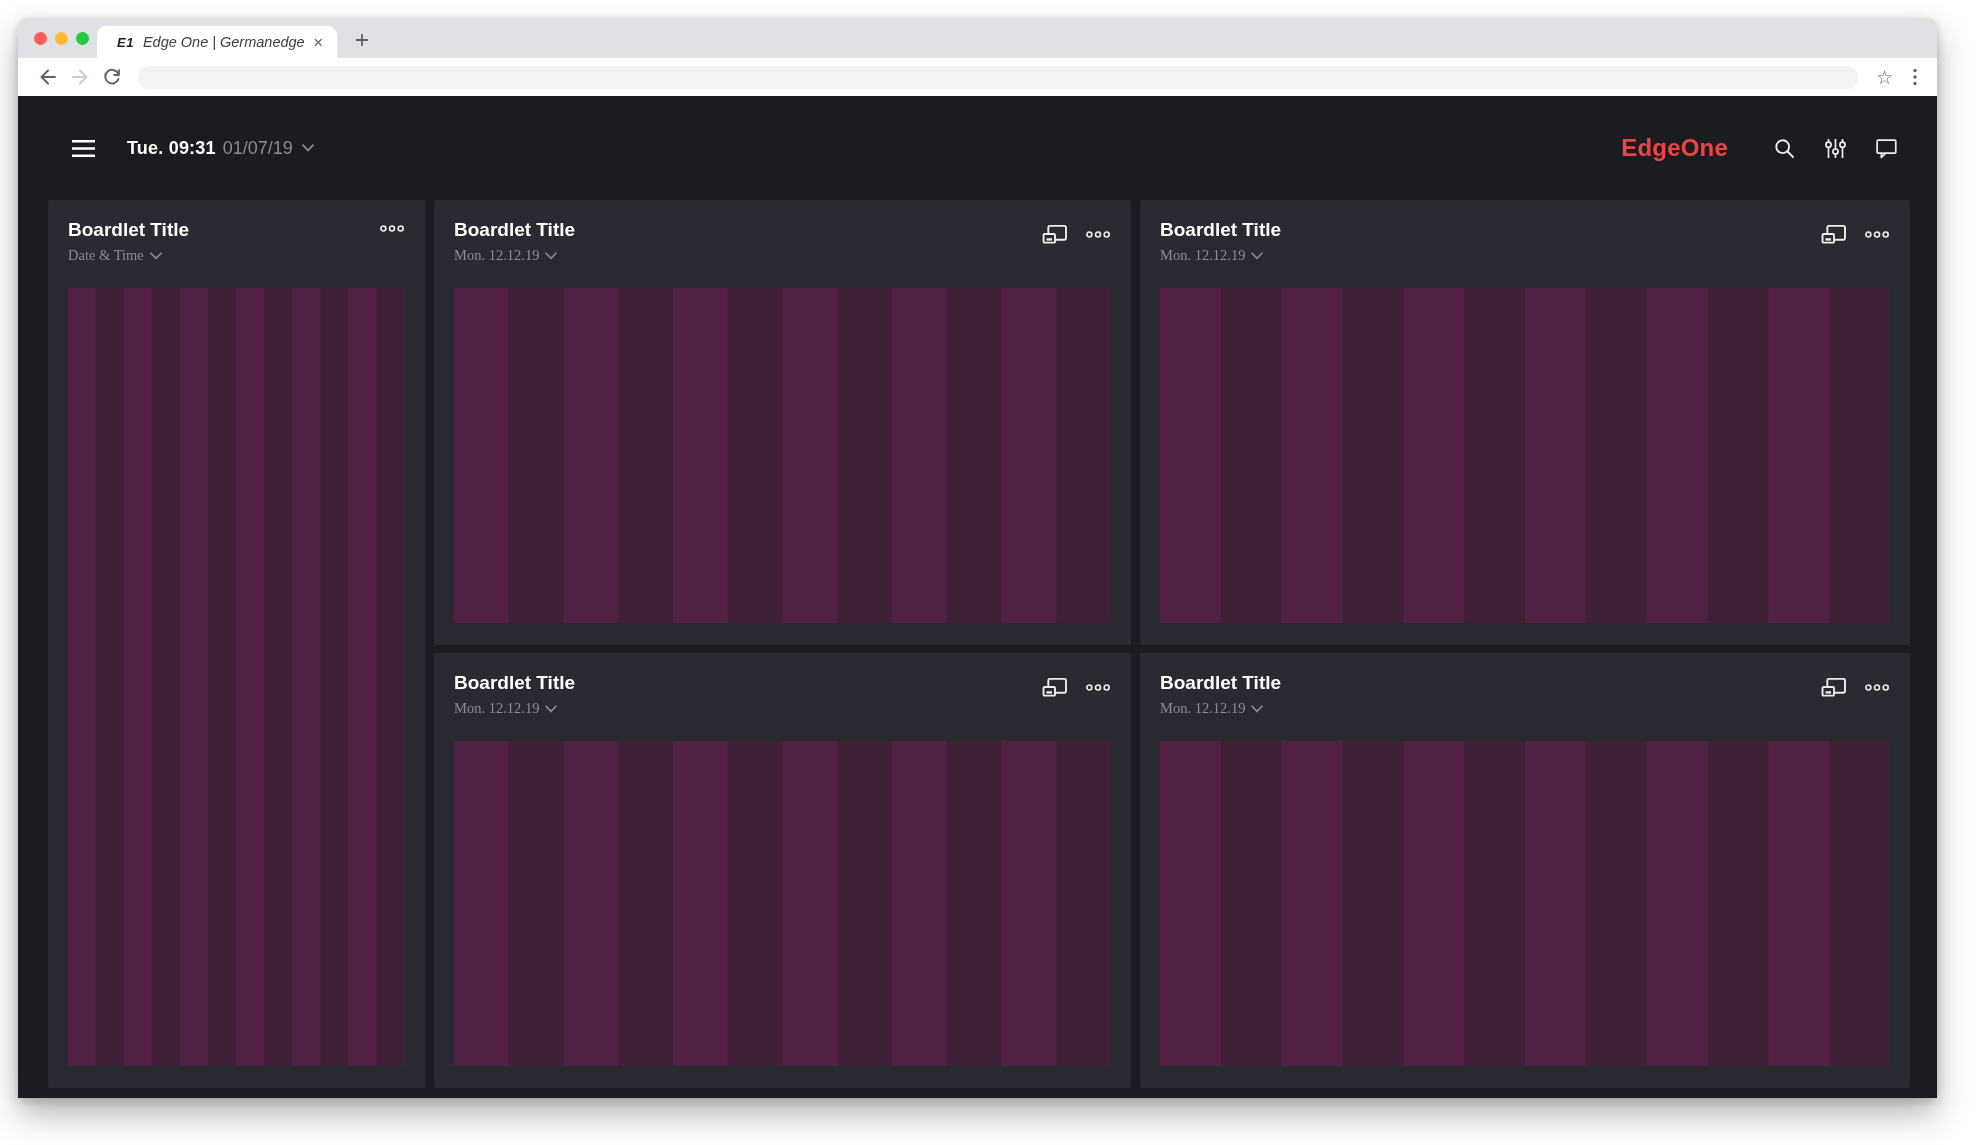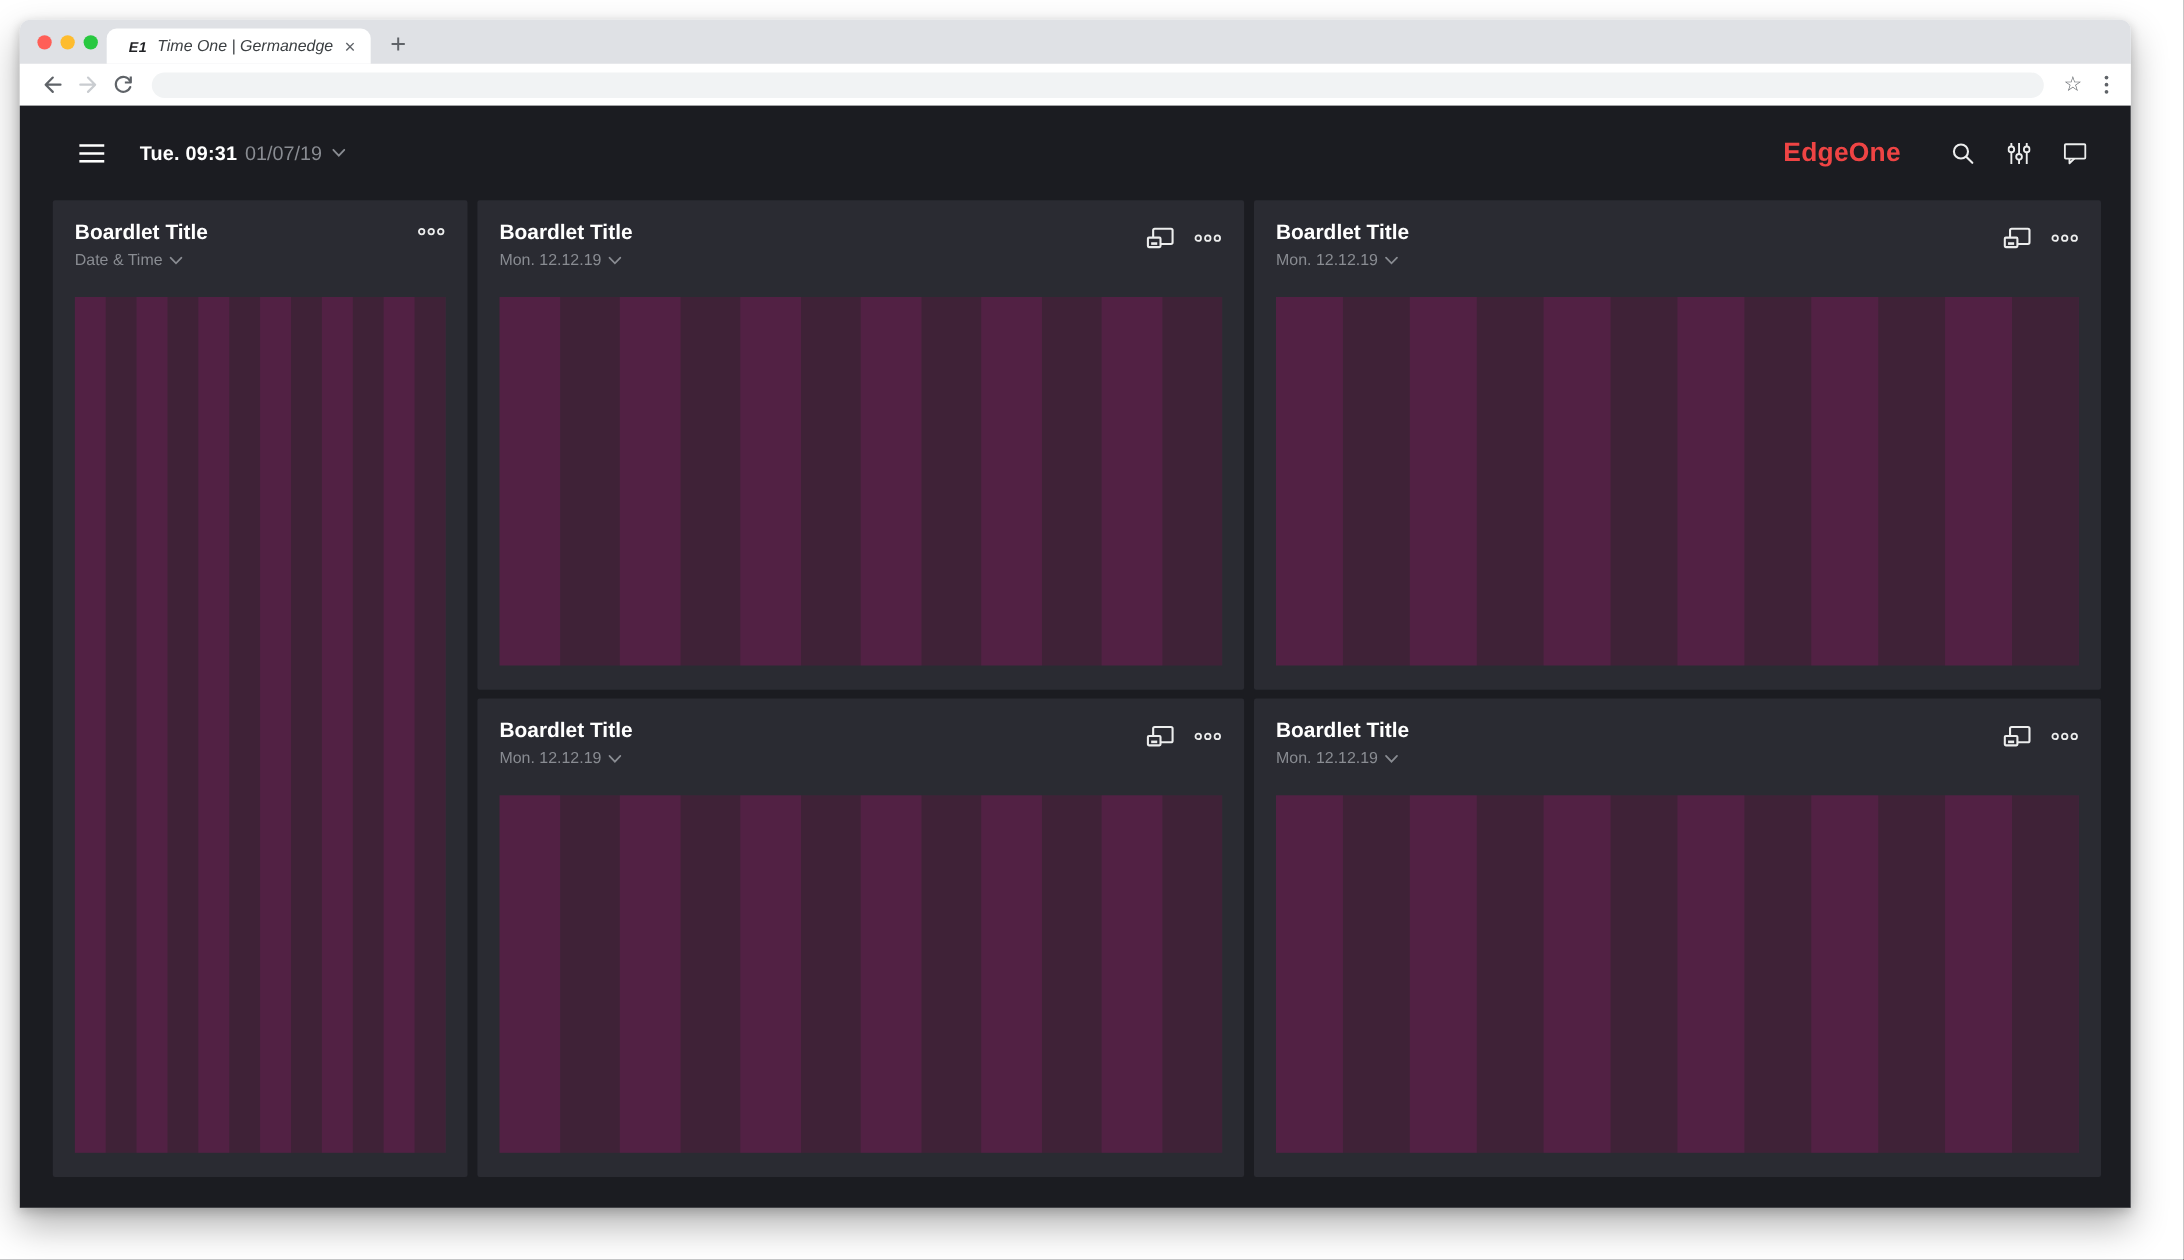--- a/index.html
+++ b/index.html
@@ -34,60 +34,60 @@
   .navbar{height:38px;background:var(--chrome-bg);display:flex;align-items:center;
     padding:0 14px;}
   .nav-icon{width:20px;height:20px;color:var(--chrome-icon);margin:0 6px;flex:0 0 auto;}
   .nav-icon.disabled{color:var(--chrome-icon-disabled);}
   .urlbar{flex:1;height:23px;background:var(--urlbar-bg);border-radius:12px;margin:0 10px;
     border:none;outline:none;font-size:13px;color:#202124;padding:0 14px;}
   .star{font-size:19px;color:var(--chrome-icon);margin:0 8px;line-height:1;}
   .kebab{width:16px;height:18px;color:var(--chrome-icon);margin-left:6px;}
   
   .app{height:1002px;background:var(--app-bg);overflow:hidden;}
-  .app-header{height:86px;display:flex;align-items:center;padding:0 40px 0 54px;}
+  .app-header{height:104px;display:flex;align-items:center;padding:0 40px 0 54px;}
   .hamburger{width:23px;height:17px;color:#ffffff;margin-right:32px;}
   .timedate{display:flex;align-items:center;gap:7px;}
   .time{font-size:18px;font-weight:bold;color:#ffffff;letter-spacing:.2px;}
   .date{font-size:18px;color:var(--subtitle-color);}
   .chev{width:12px;height:8px;color:var(--subtitle-color);margin-left:2px;}
   .header-right{margin-left:auto;display:flex;align-items:center;gap:30px;}
   .logo{font-size:24px;font-weight:bold;color:#ef4444;letter-spacing:.2px;margin-right:16px;}
   .h-icon{width:21px;height:21px;color:#eceded;}
   
   .board{margin:0 27px 10px 30px;display:grid;grid-template-columns:377px 697px 1fr;
     grid-template-rows:445px 435px;gap:8px 9px;}
   .card{background:var(--card-bg);border-radius:2px;padding:18px 20px 22px;
     display:flex;flex-direction:column;}
   .card.tall{grid-row:1 / 3;}
   .card-head{height:70px;display:flex;justify-content:space-between;align-items:flex-start;}
   .card-title{font-size:19px;font-weight:bold;color:var(--title-color);line-height:24px;}
   .card-sub{margin-top:5px;display:flex;align-items:center;gap:6px;font-size:14.5px;
-    color:var(--subtitle-color);}
+    color:var(--subtitle-color);font-family:Liberation Serif, serif;}
   .card-sub .chev{margin-left:0;}
   .card-icons{display:flex;align-items:center;gap:17px;color:#eceded;margin-top:6px;}
   .i-pip{width:26px;height:21px;}
   .i-more{width:26px;height:9px;}
   .stripes{flex:1;background-image:linear-gradient(90deg,var(--stripe-light) 0 50%,
     var(--stripe-dark) 50% 100%);background-size:calc(100%/6) 100%;}
 </style>
 </head>
 <body>
 
 <div class="window">
 
   <div class="tabstrip">
     <div class="lights">
       <span class="light red"></span>
       <span class="light yellow"></span>
       <span class="light green"></span>
     </div>
     <div class="tab">
       <span class="tab-favicon">E1</span>
-      <span class="tab-title">Time One | Germanedge</span>
+      <span class="tab-title">Edge One | Germanedge</span>
       <span class="tab-close">×</span>
     </div>
     <div class="newtab">
       <svg width="14" height="14" viewBox="0 0 14 14">
         <path d="M7 1 V13 M1 7 H13" stroke="currentColor" stroke-width="1.8" fill="none"></path>
       </svg>
     </div>
   </div>
 
   <div class="navbar">

